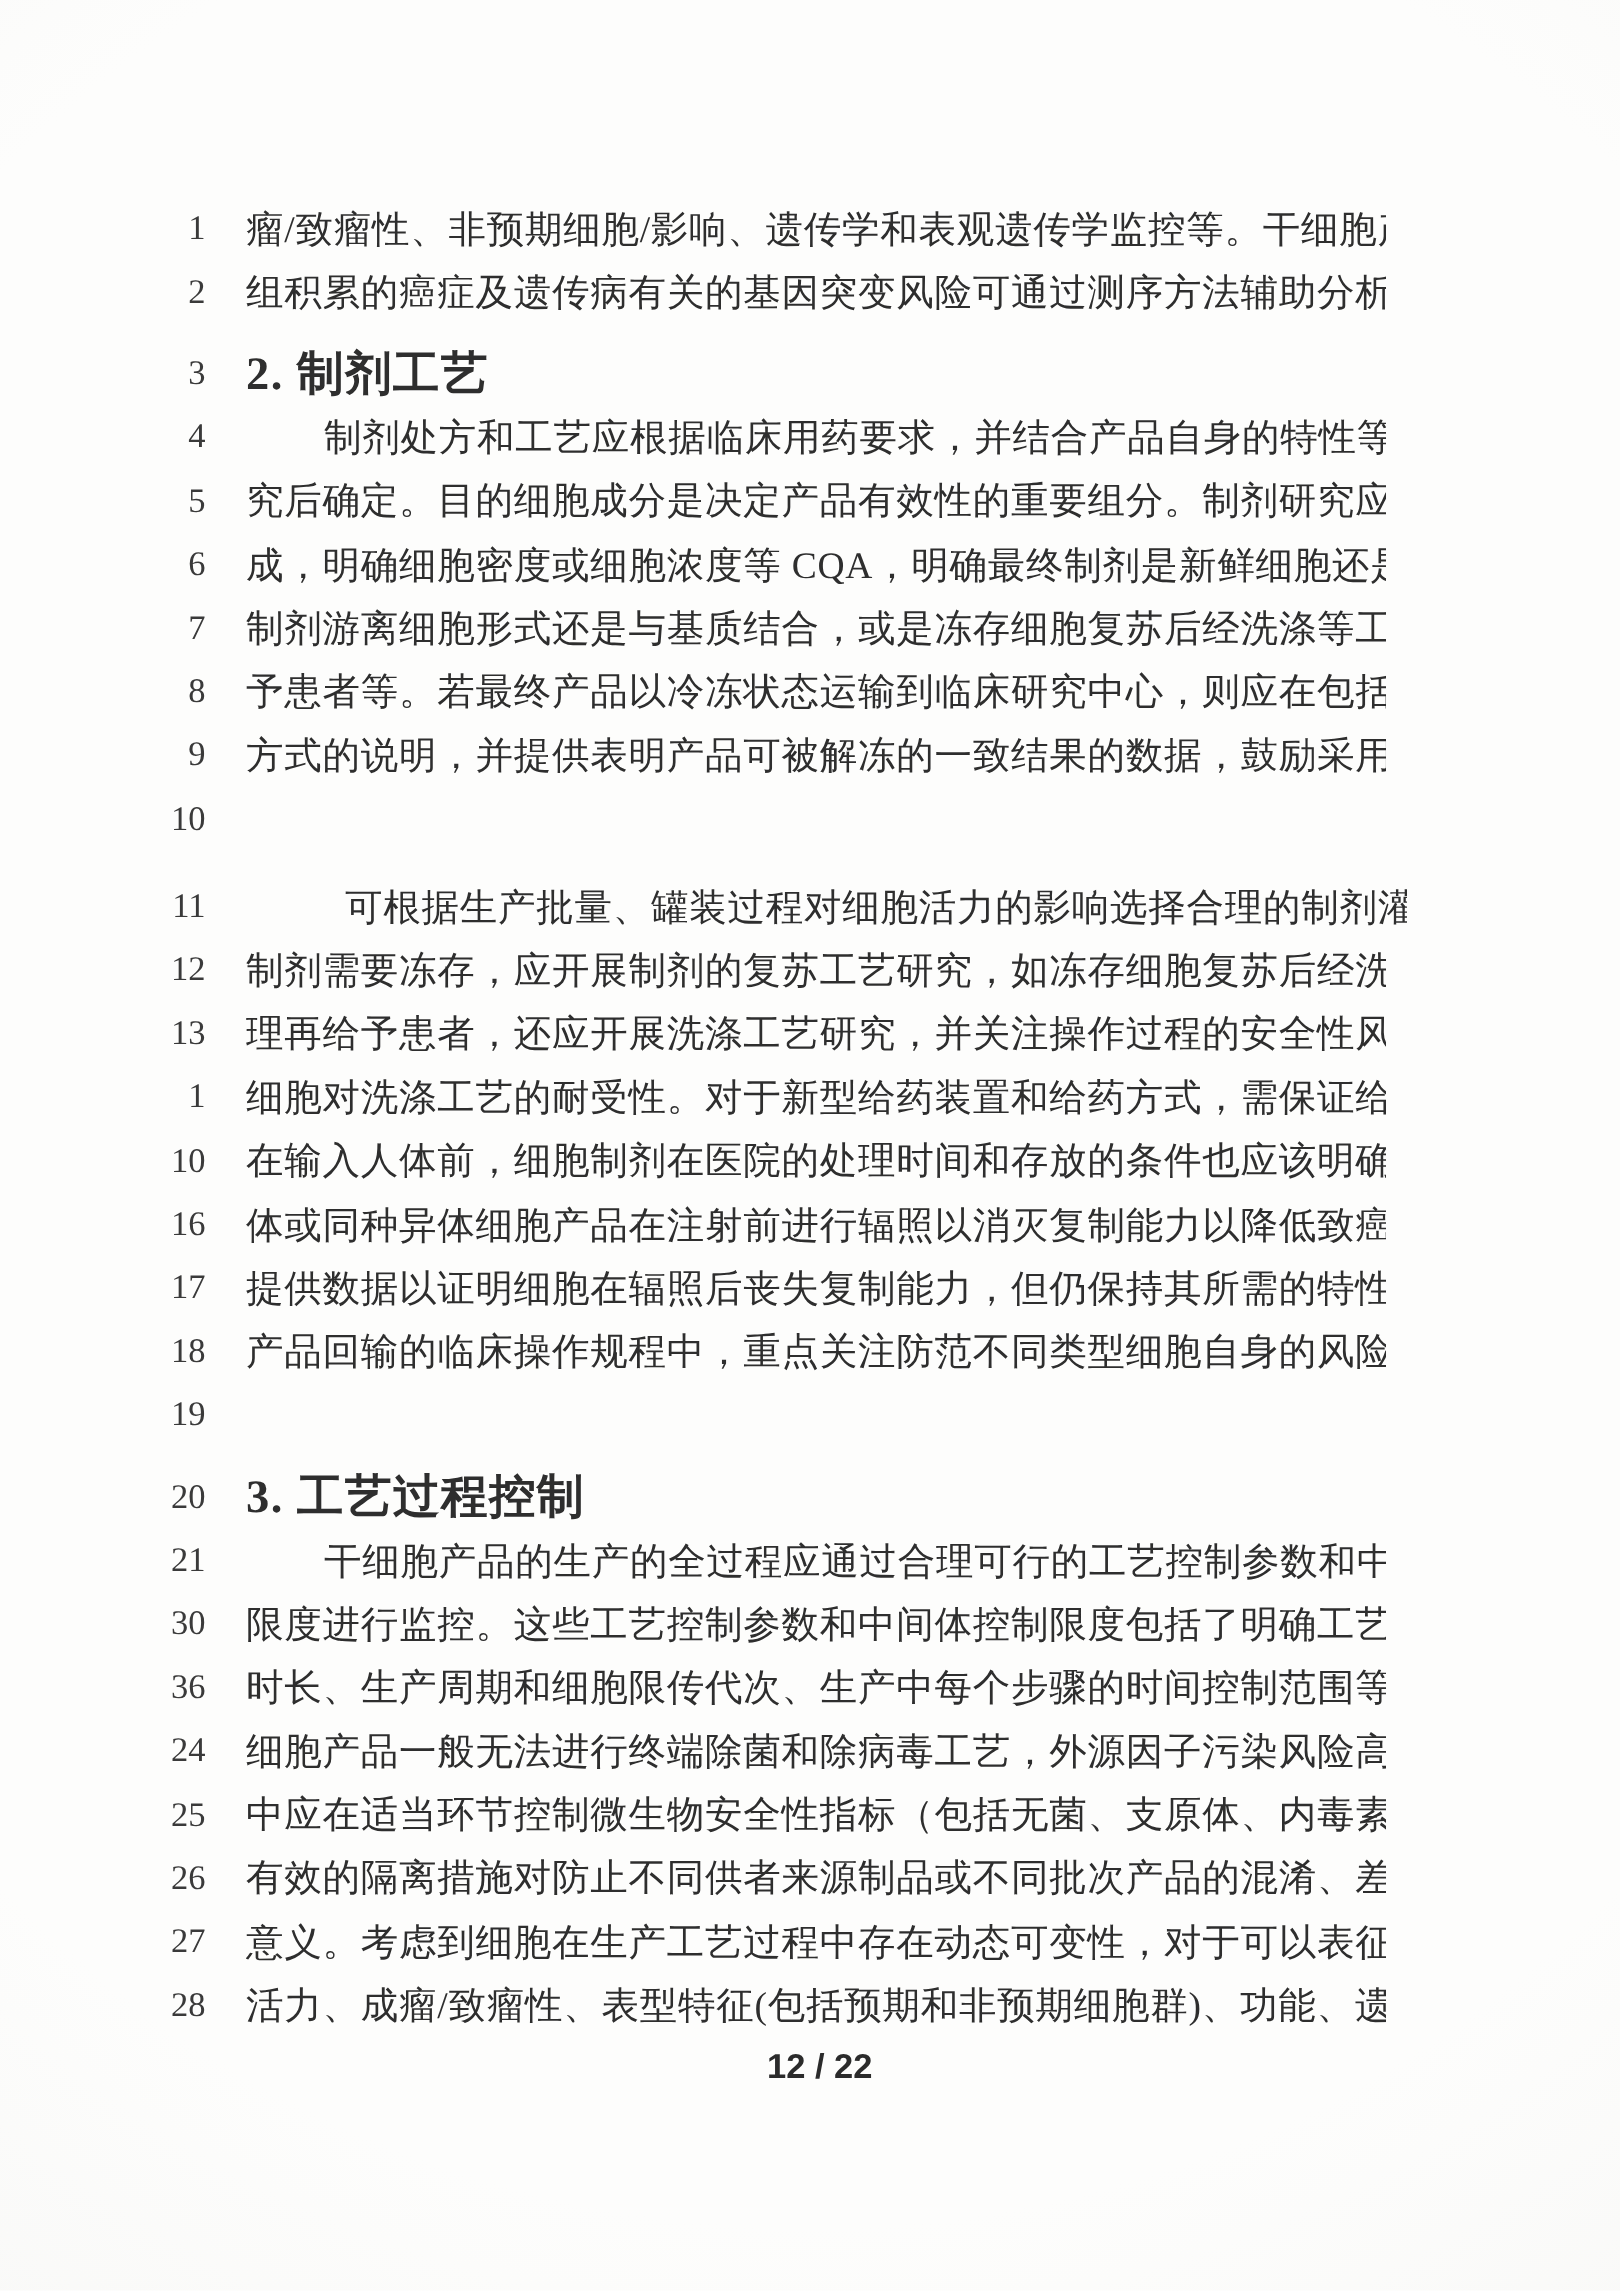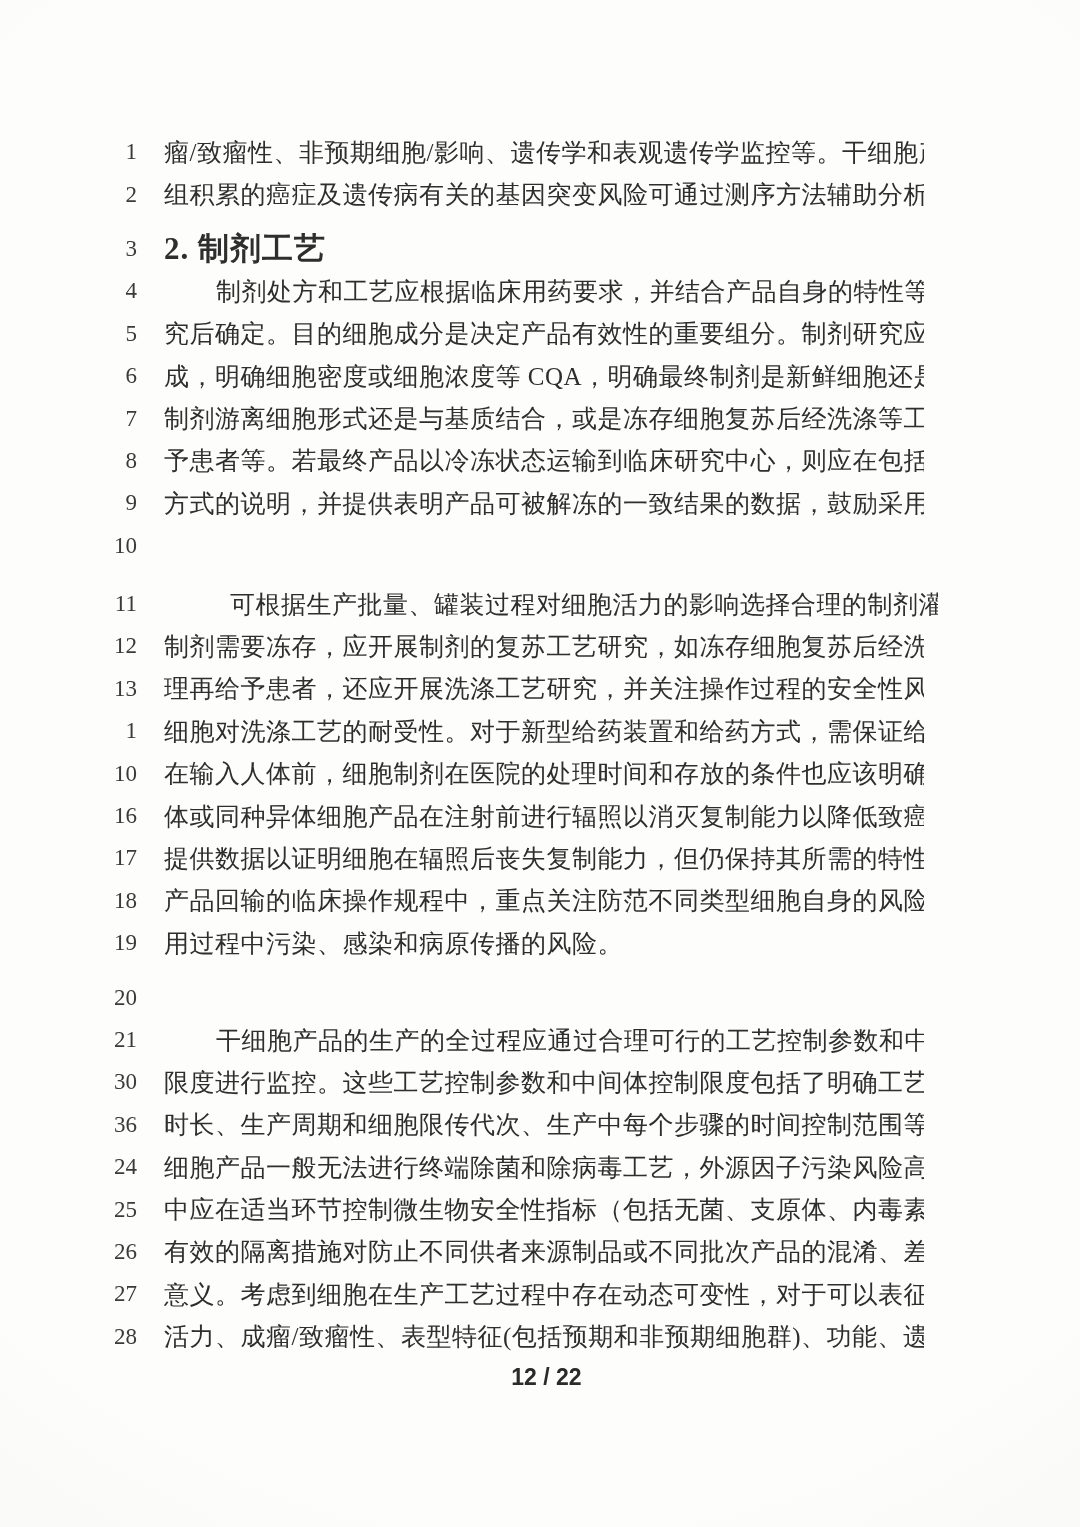--- a/index.html
+++ b/index.html
@@ -130,24 +130,24 @@
       <div class="line-row">
         <span class="line-num">17</span>
         <span class="line-text">提供数据以证明细胞在辐照后丧失复制能力，但仍保持其所需的特性。在干细胞</span>
       </div>
       <div class="line-row">
         <span class="line-num">18</span>
         <span class="line-text">产品回输的临床操作规程中，重点关注防范不同类型细胞自身的风险性和临床使</span>
       </div>
       <div class="line-row">
         <span class="line-num">19</span>
-        <span class="line-text">用过程中污染、感染和病原传播的风险。</span>
       </div>
       <div class="line-row heading">
         <span class="line-num">20</span>
+        <span class="line-text">3.  工艺过程控制</span>
       </div>
       <div class="line-row indent">
         <span class="line-num">21</span>
         <span class="line-text">干细胞产品的生产的全过程应通过合理可行的工艺控制参数和中间体控制</span>
       </div>
       <div class="line-row">
         <span class="line-num">30</span>
         <span class="line-text">限度进行监控。这些工艺控制参数和中间体控制限度包括了明确工艺步骤的培养</span>
       </div>
       <div class="line-row">

